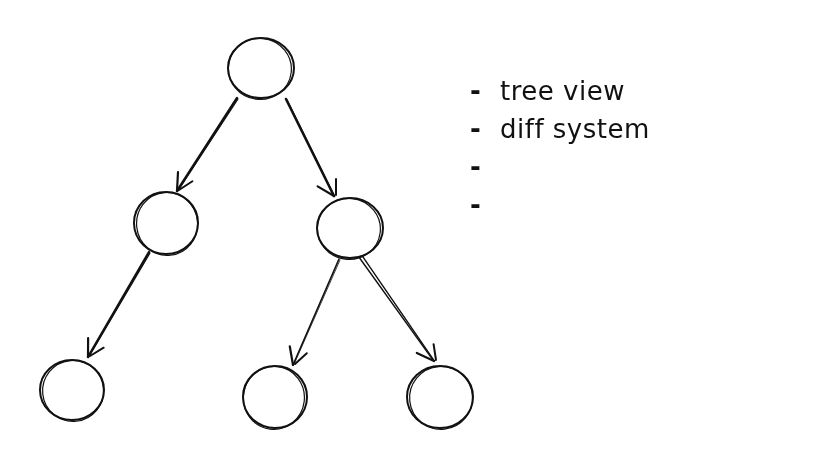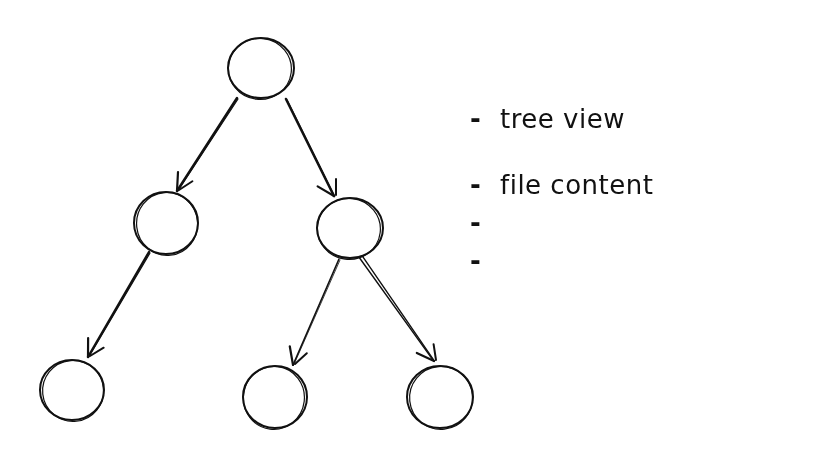--- a/index.html
+++ b/index.html
@@ -34,21 +34,20 @@
     display: flex;
     align-items: baseline;
   }
   .note .dash {
     display: inline-block;
     width: 30px;
     font-weight: bold;
   }
   .note .txt {
     font-weight: 500;
-    margin-top: 28px;
   }
 </style>
 </head>
 <body>
 
 <div class="canvas">
 
   <svg class="diagram" id="diagram" width="834" height="473" viewBox="0 0 834 473">
       <line x1="237" y1="98" x2="177" y2="191" stroke-width="2.4" stroke="#111111" fill="none" stroke-linecap="round"></line>
       <line x1="238" y1="99" x2="177.5" y2="191.5" stroke-width="1.2" stroke="#111111" fill="none" stroke-linecap="round"></line>
@@ -84,21 +83,21 @@
       <ellipse cx="441" cy="398" rx="31.5" ry="31.5" stroke-width="1.2" transform="rotate(-6 440 397)" stroke="#111111" fill="none" stroke-linecap="round"></ellipse>
     </svg>
 
   <div class="notes">
     <div class="note">
       <span class="dash">-</span>
       <span class="txt">tree view</span>
     </div>
     <div class="note">
       <span class="dash">-</span>
-      <span class="txt">file content</span>
+      <span class="txt">diff system</span>
     </div>
     <div class="note">
       <span class="dash">-</span>
     </div>
     <div class="note">
       <span class="dash">-</span>
     </div>
   </div>
 
 </div>

